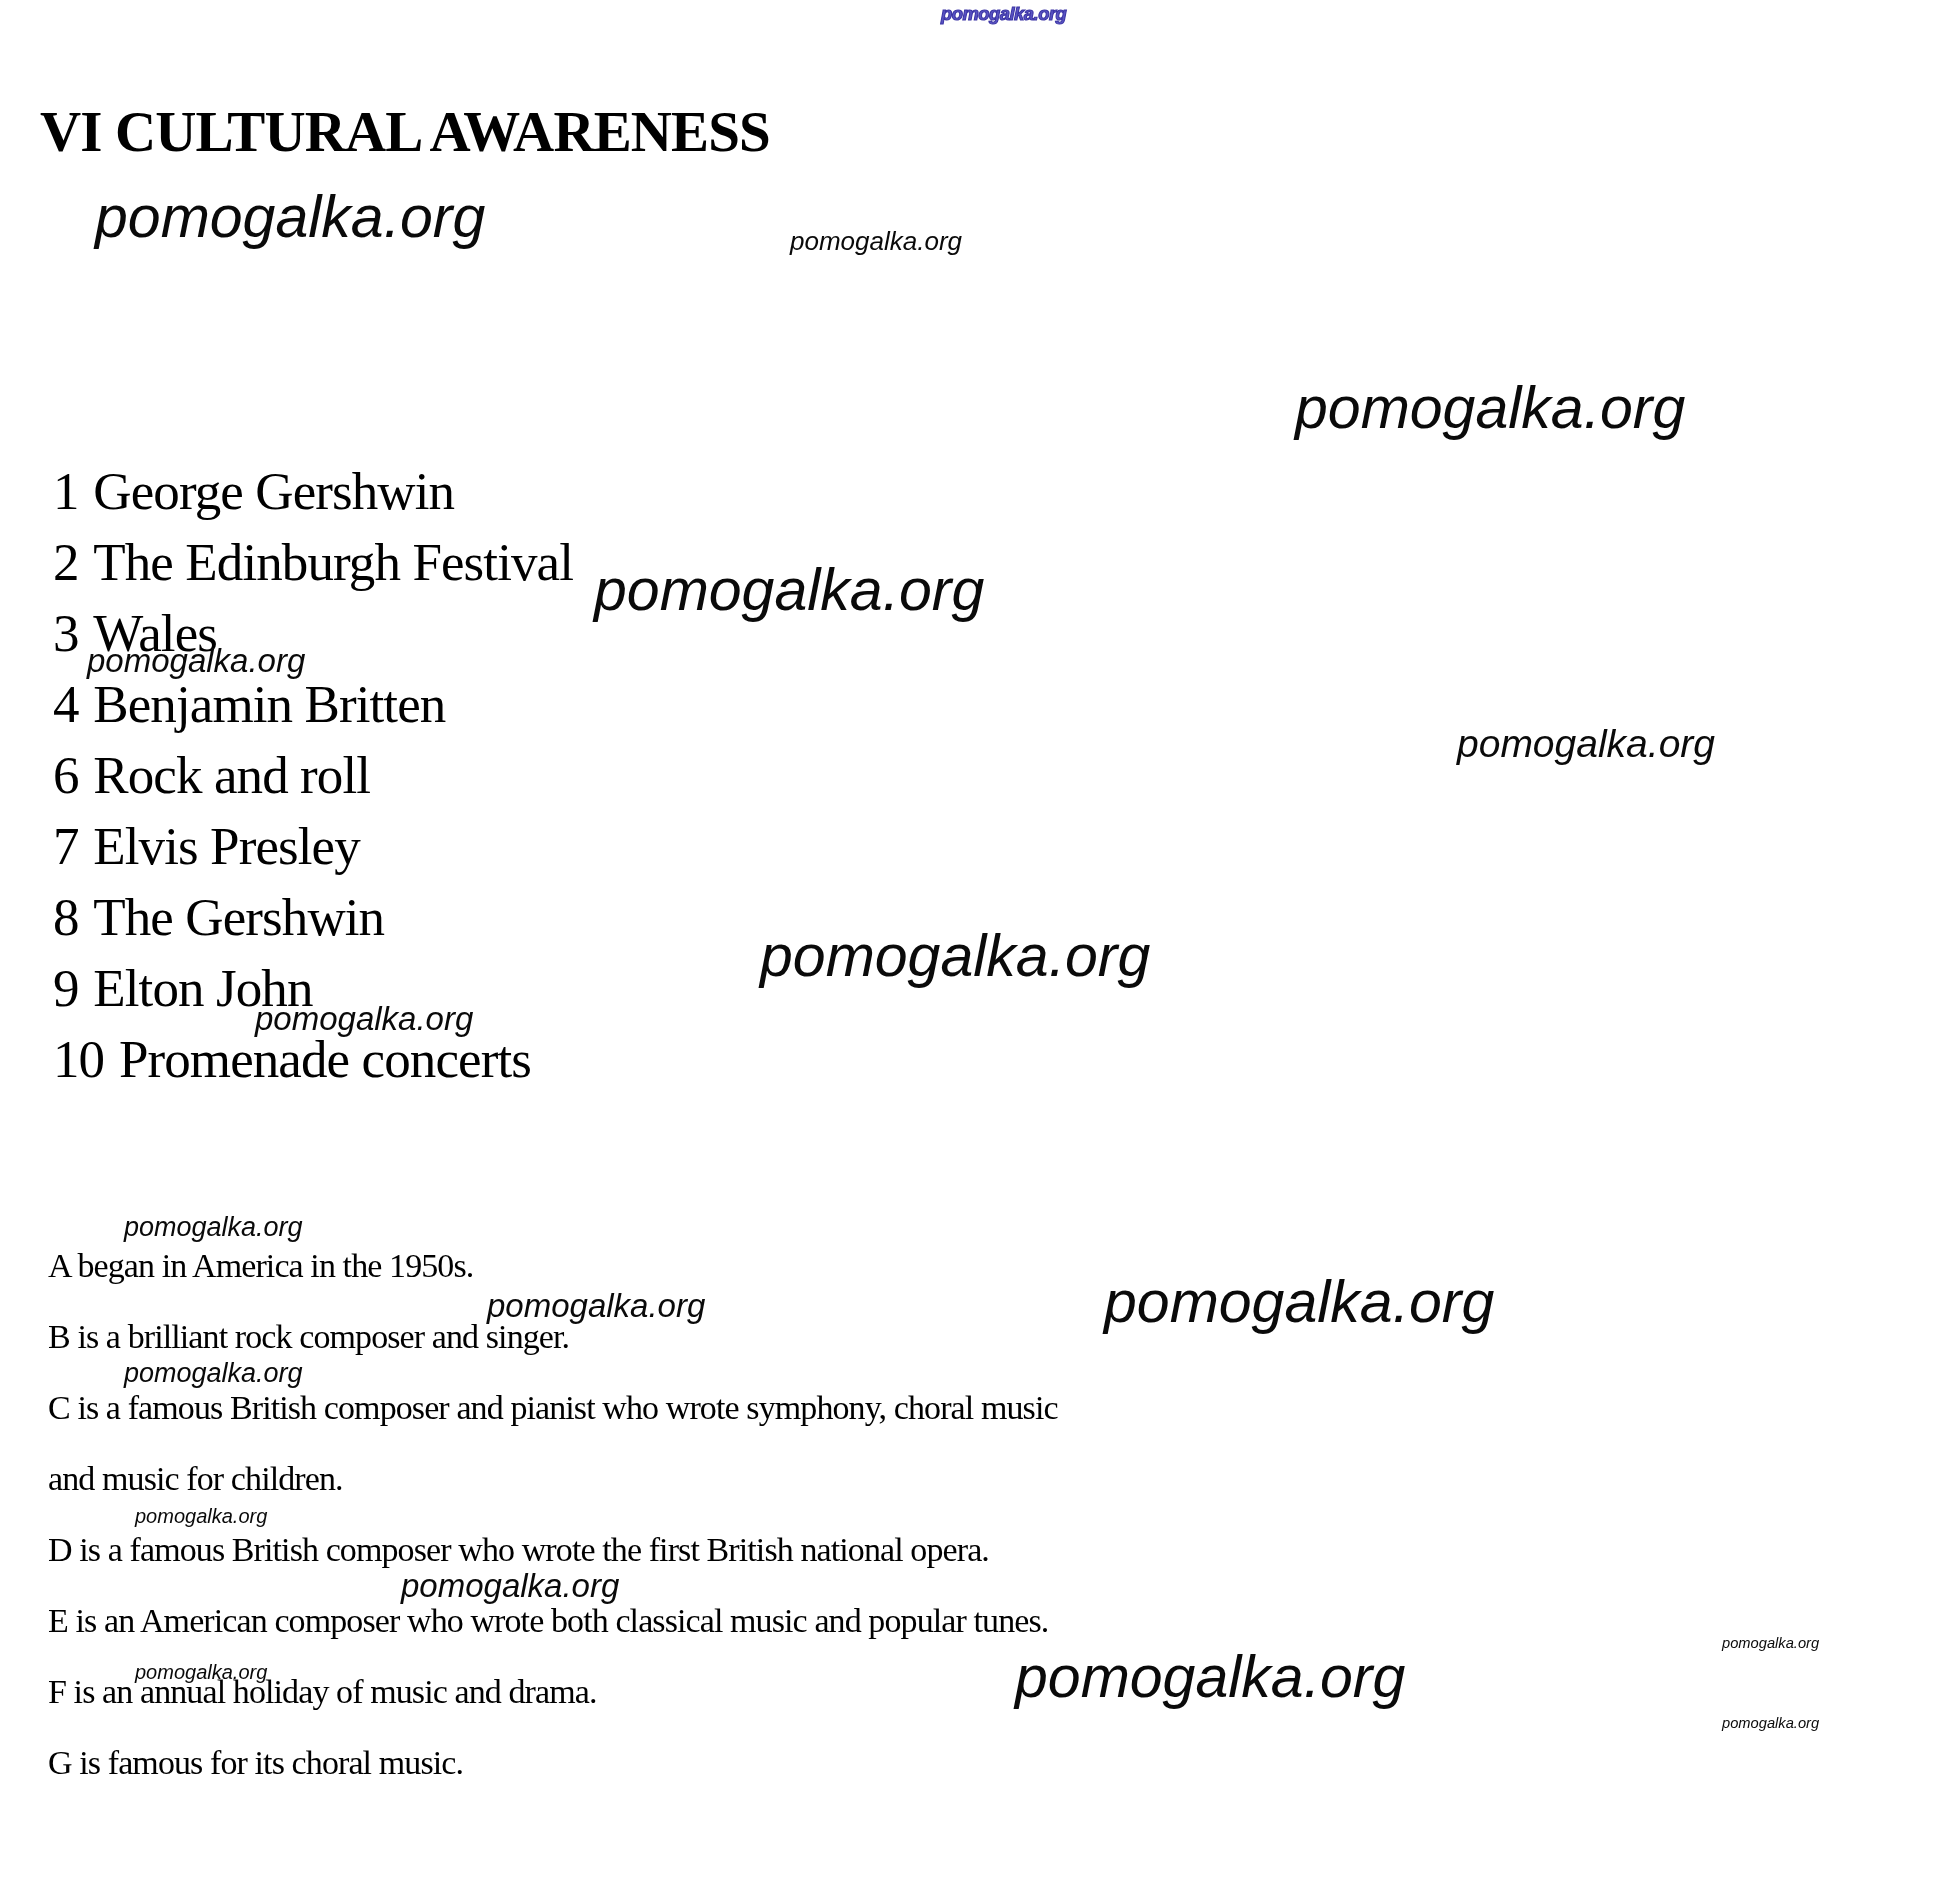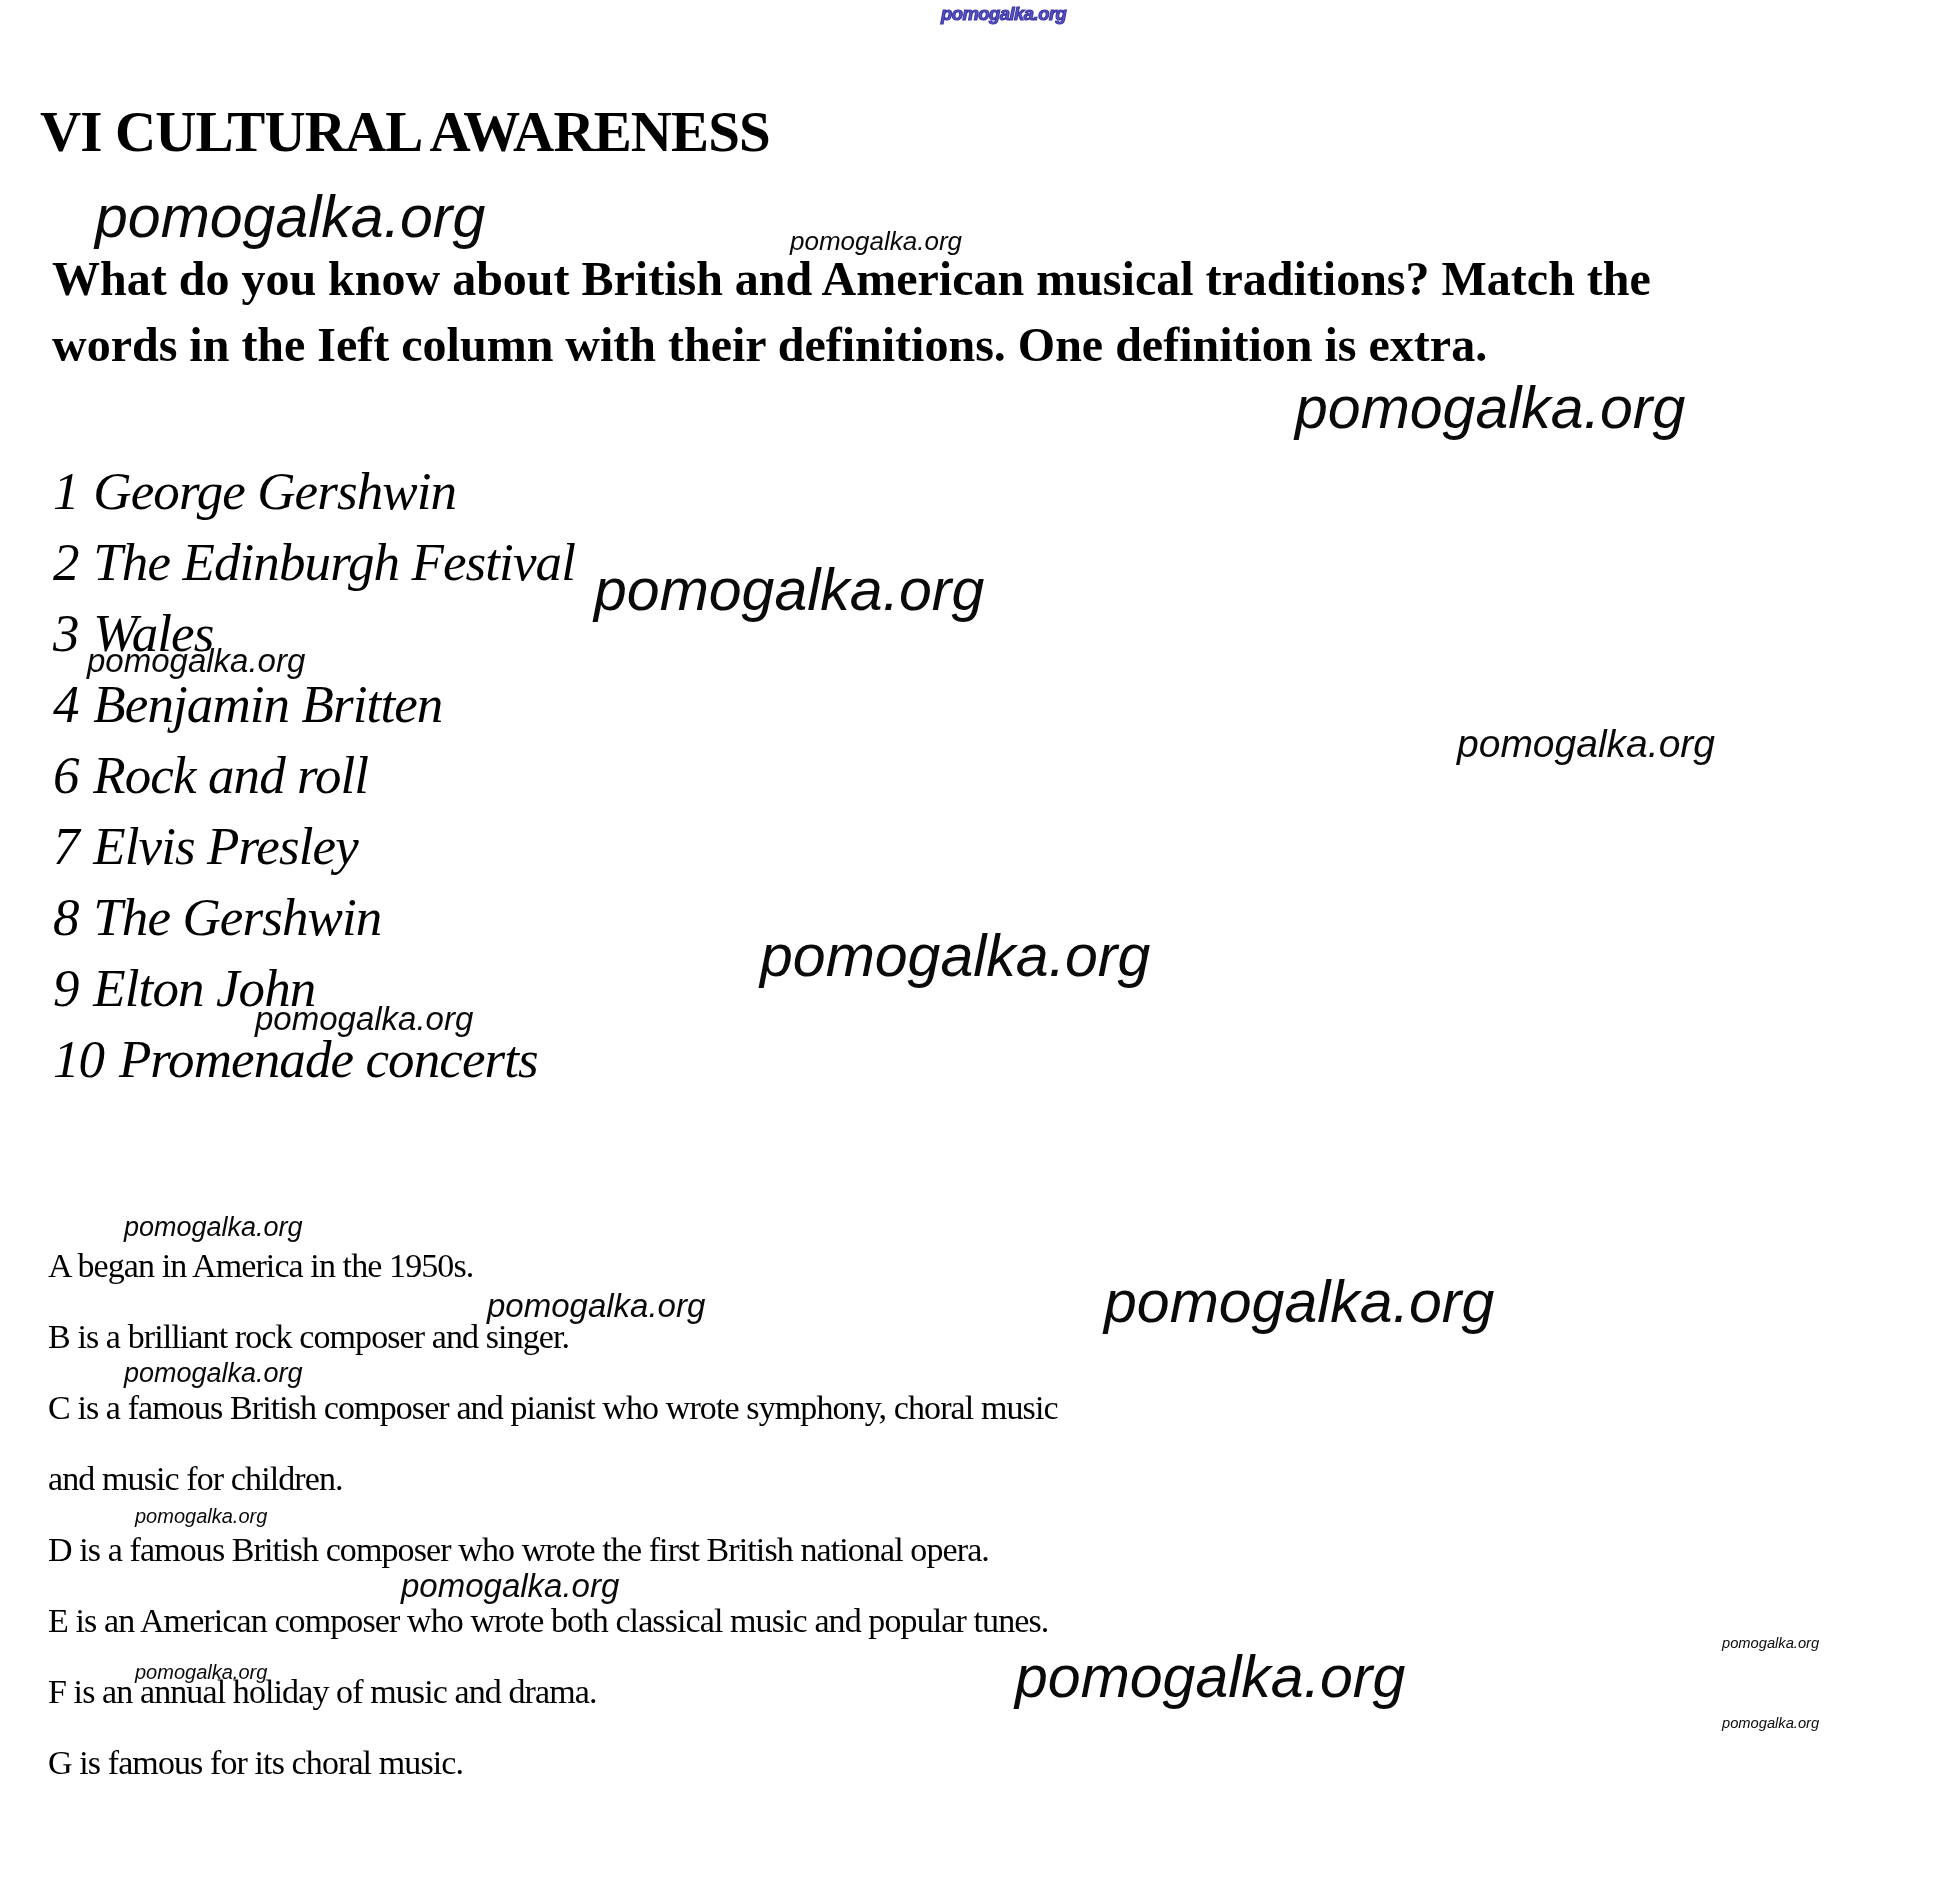--- a/index.html
+++ b/index.html
@@ -23,21 +23,21 @@
 
   .instruction {
     position: absolute; left: 52px; top: 246px;
   }
   .instr-line {
     font-size: 48px; font-weight: bold;
     line-height: 66px; white-space: nowrap;
   }
 
   .match-list {
-    position: absolute; left: 53px; top: 456px; font-style: italic;
+    position: absolute; left: 53px; top: 456px;
   }
   .list-line {
     font-size: 53px; line-height: 71px;
     letter-spacing: -0.9px; white-space: nowrap;
   }
   .list-line .num { margin-right: 14.7px; }
 
   .definitions {
     position: absolute; left: 48px; top: 1230px;
   }
@@ -61,26 +61,20 @@
     letter-spacing: -0.5px;
   }
 </style>
 </head>
 <body>
 
 <div class="page">
 
   <h1 class="title">VI CULTURAL AWARENESS</h1>
 
-  <div class="instruction">
-
-      <div class="instr-line">What do you know about British and American musical traditions? Match the</div>
-
-      <div class="instr-line">words in the Ieft column with their definitions. One definition is extra.</div>
-    </div>
 
   <div class="match-list">
 
       <div class="list-line">
         <span class="num">1</span><span>George Gershwin</span>
       </div>
 
       <div class="list-line">
         <span class="num">2</span><span>The Edinburgh Festival</span>
       </div>

